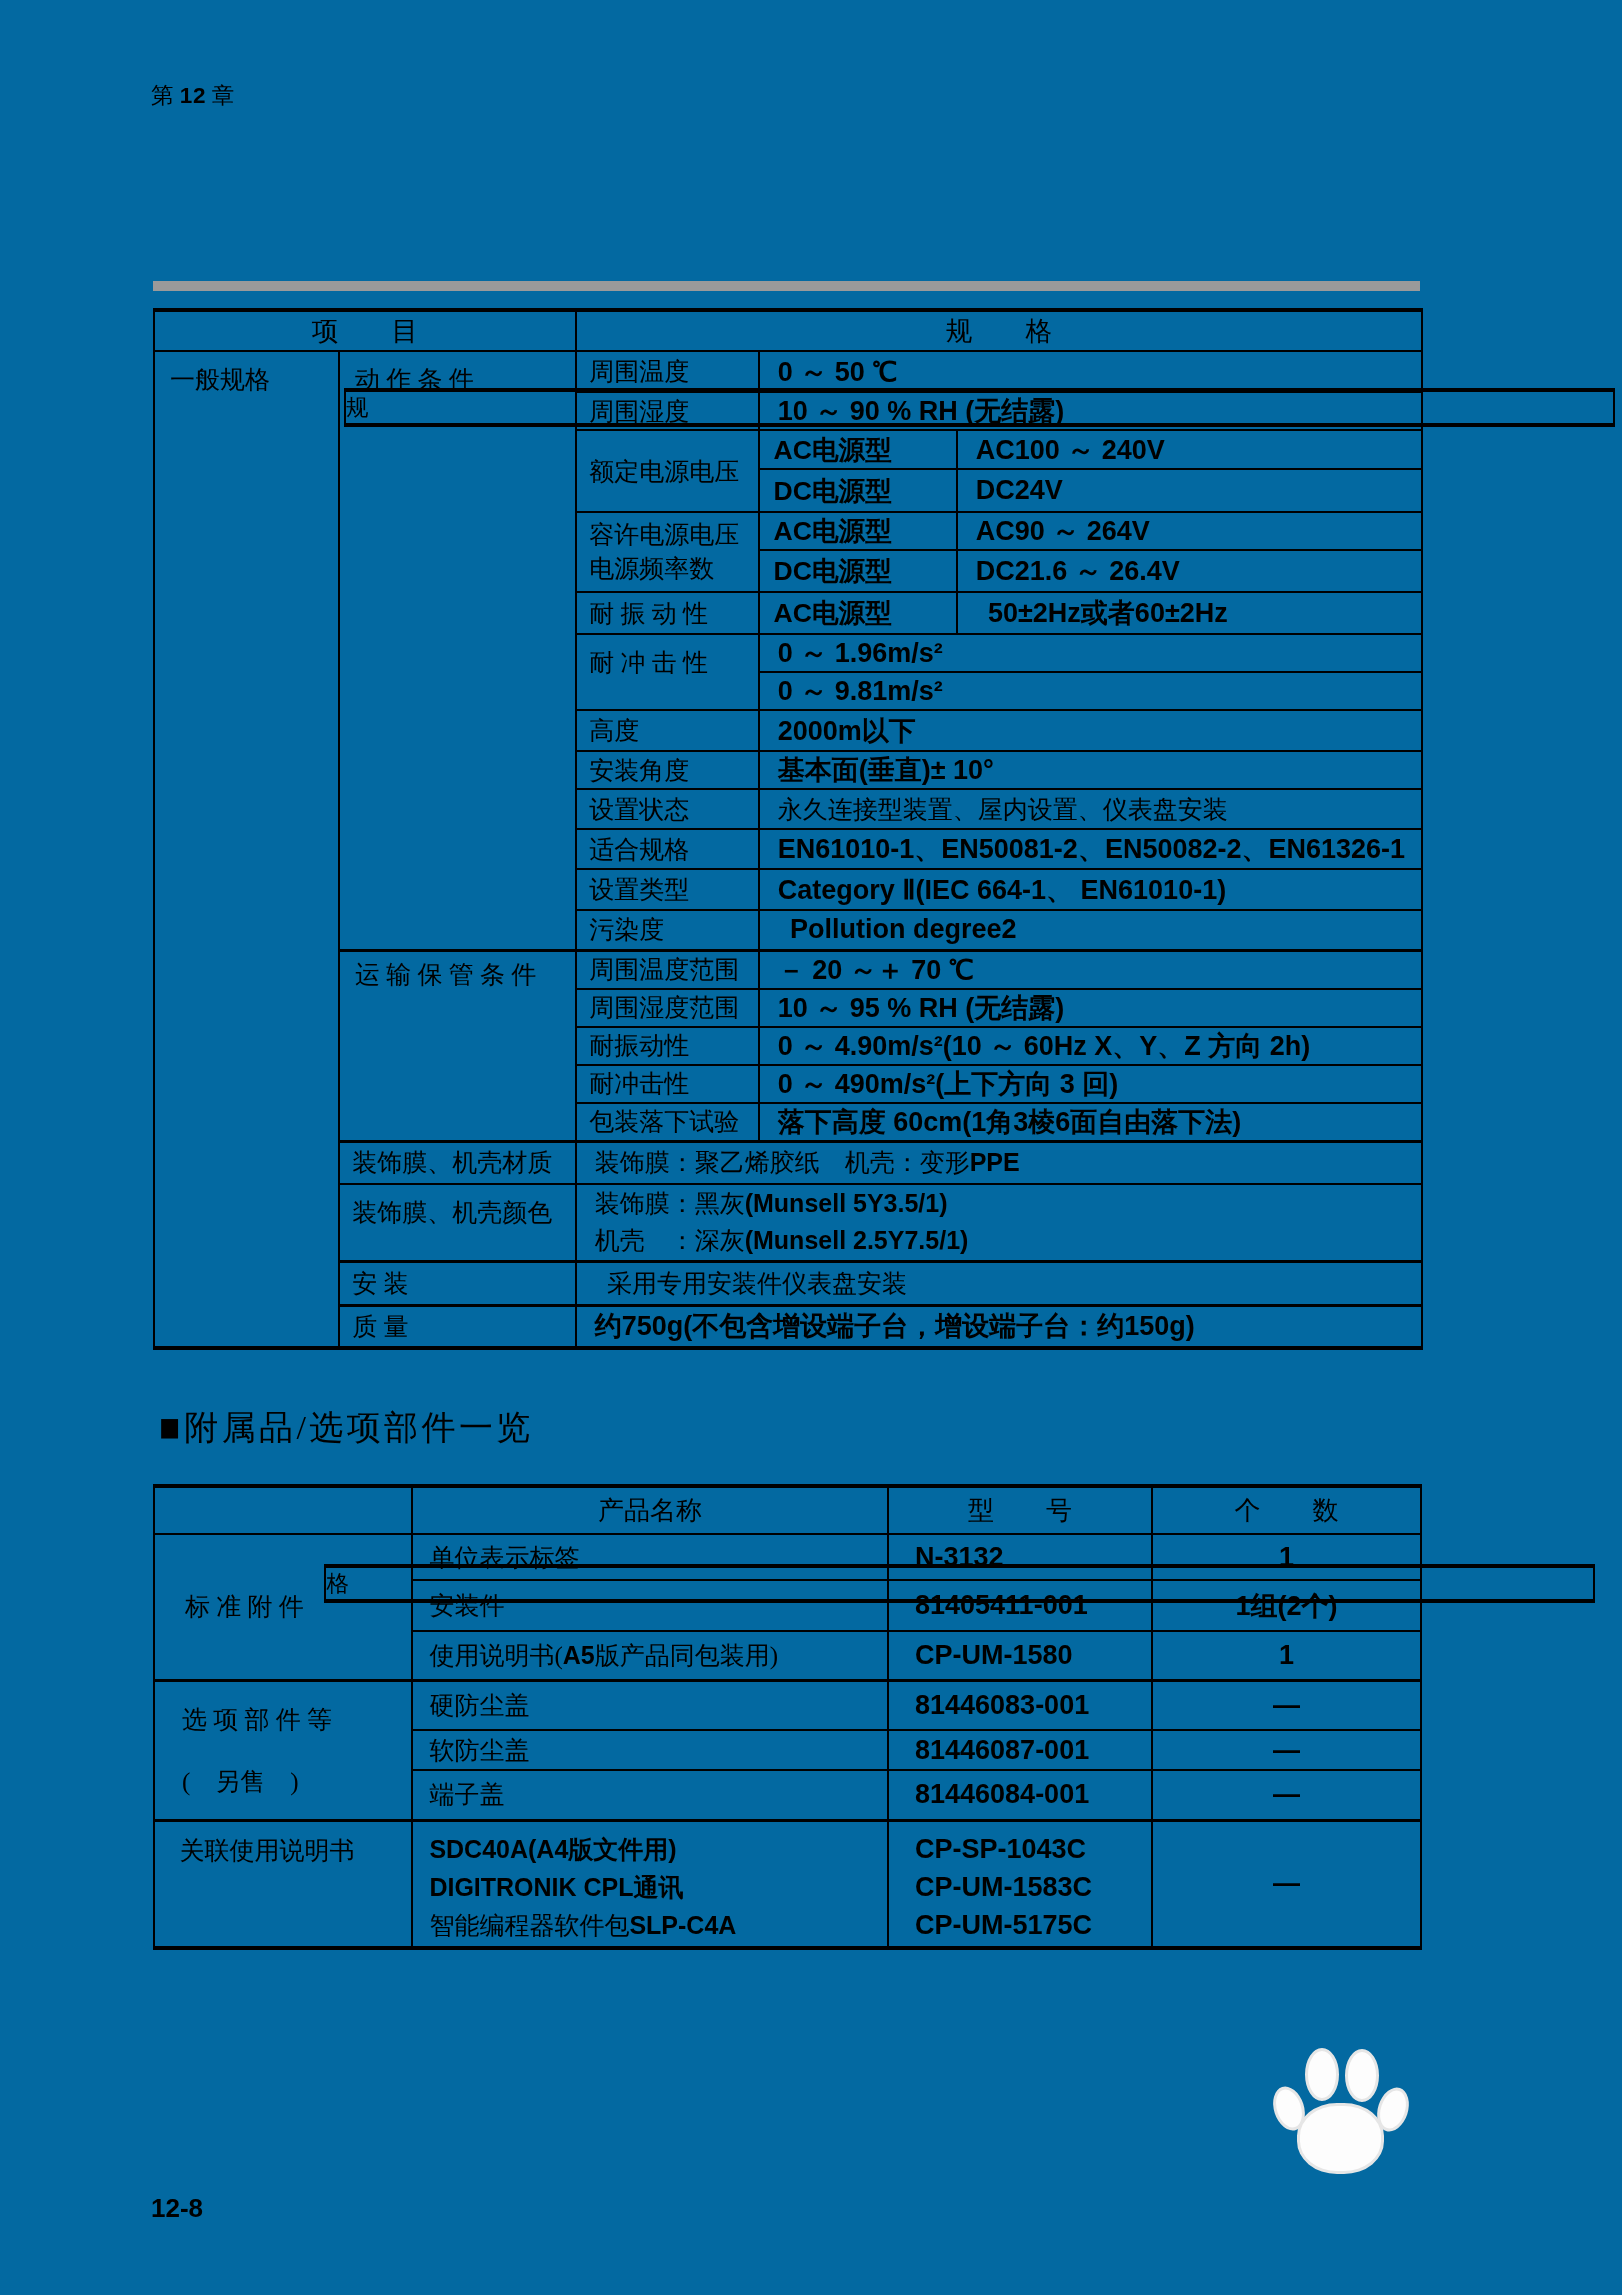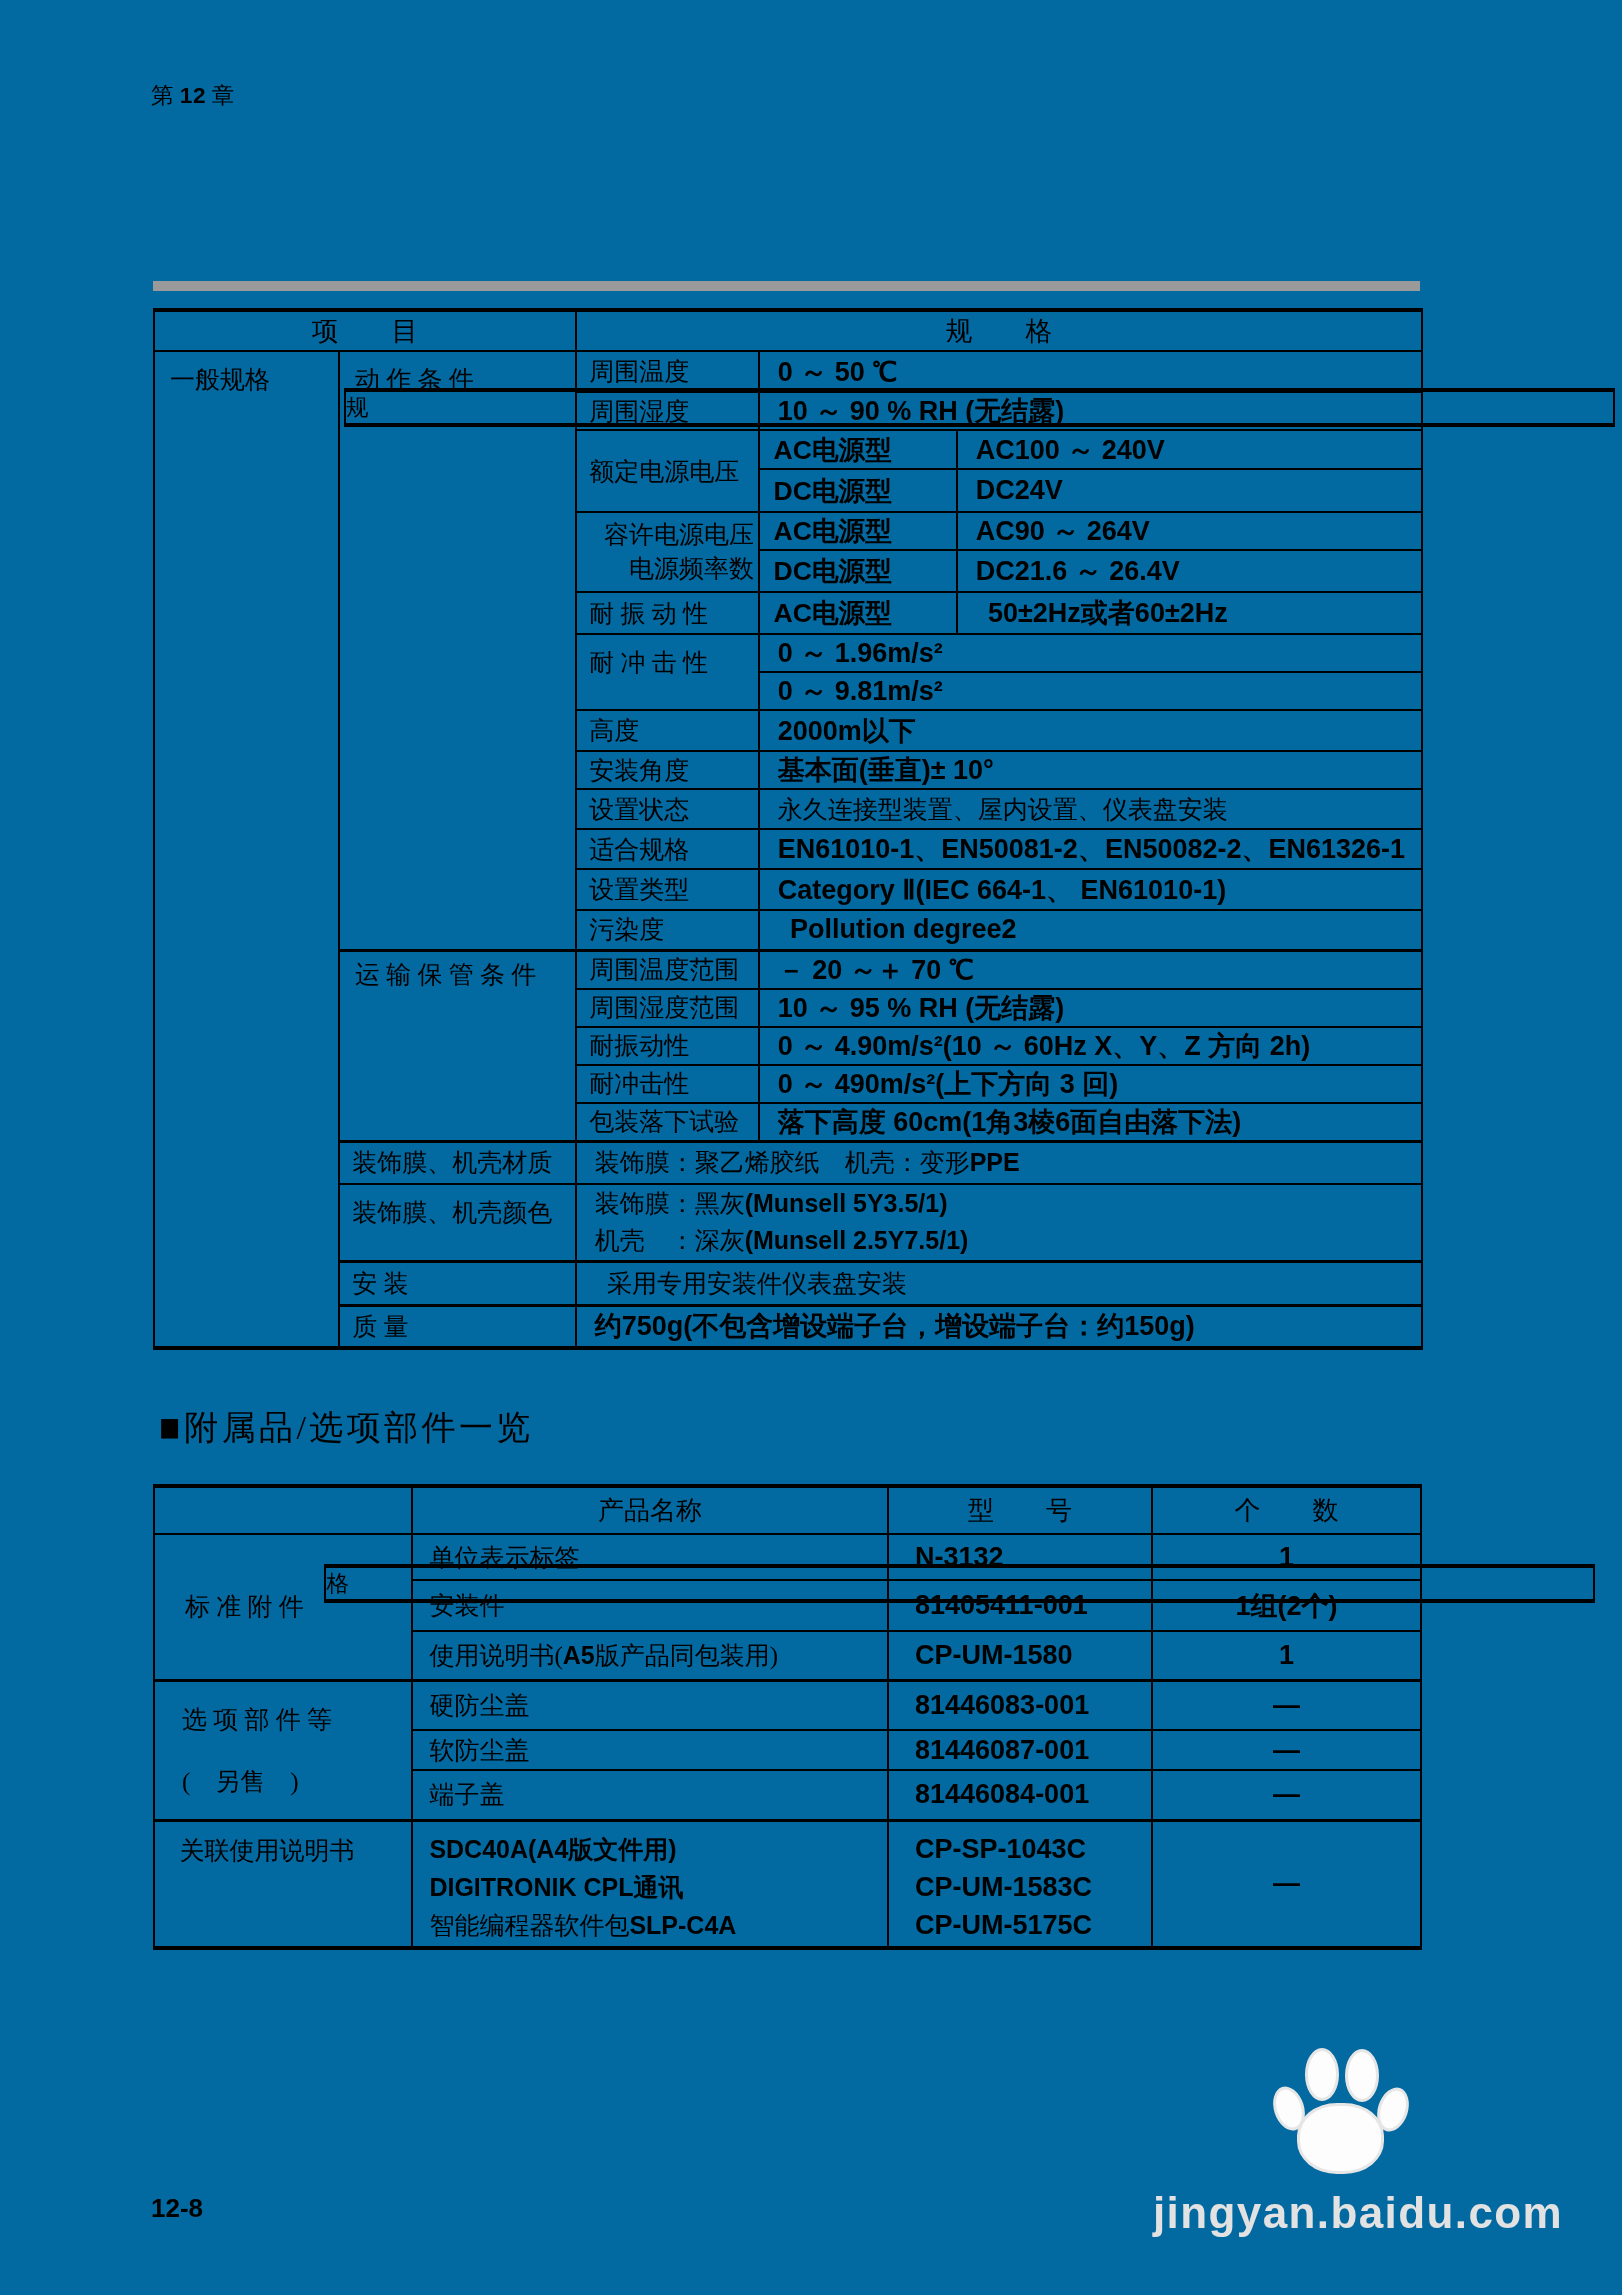--- a/index.html
+++ b/index.html
@@ -28,21 +28,21 @@
            font-family:"Liberation Serif", serif; white-space:nowrap; }
   .t1 tr.head td { border-bottom-width:2.7px; }
   .t1 tr.sep td { border-top-width:3.4px; }
   .t1 .hd { text-align:center; font-size:26.6px; padding:0; }
   .t1 .lb { font-family:"Liberation Serif", serif; font-weight:400; }
   .t1 .vl { font-family:"Liberation Sans", sans-serif; font-weight:700; font-size:27px; padding-left:17.7px; }
   .t1 .vn { font-family:"Liberation Serif", serif; font-weight:400; padding-left:17.7px;border-radius:15px; }
   .t1 .sub { font-family:"Liberation Sans", sans-serif; font-weight:700; font-size:26.6px; padding-left:13.6px; }
   .t1 .top { vertical-align:top; padding-top:11px;margin-left:24px; }
   .t1 .grp { vertical-align:top; padding-top:11px; padding-left:15px;margin-top:28px; }
-  .t1 .two { line-height:34px;text-align:right; }
+  .t1 .two { line-height:34px; }
   .t1 .indent { padding-left:30px; }
   .t1 .colorcell { line-height:37px; }
   .bold-seg { font-family:"Liberation Sans", sans-serif; font-weight:700; }
 
   
   .sec-title { position:absolute; left:159px; top:1405px; font-family:"Liberation Serif", serif;
                font-size:34px; letter-spacing:3.4px; white-space:nowrap; }
   .sec-title .sq { display:inline-block; font-size:35px; transform:scaleY(1.15);
                    margin-right:4.1px; letter-spacing:0; }
 
@@ -288,17 +288,16 @@
   <div class="page-num">12-8</div>
 
   <div class="wm">
     <div class="wm-paw">
       <div class="toe toe1"></div>
       <div class="toe toe2"></div>
       <div class="toe toe3"></div>
       <div class="toe toe4"></div>
       <div class="pad"></div>
     </div>
-    <div class="wm-url">jingyan.baidu.com</div>
   </div>
 
 </div>
 
 
 </body></html>

